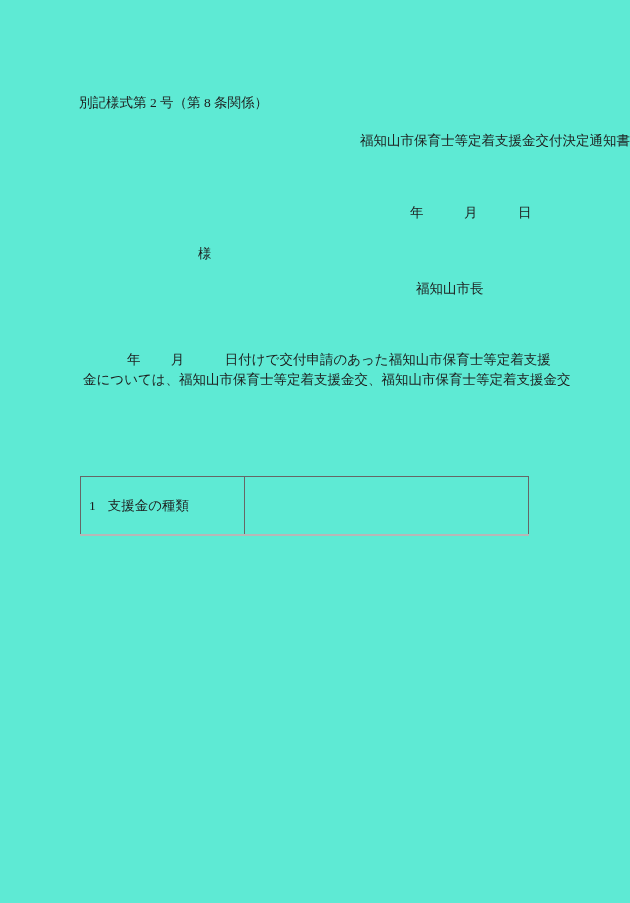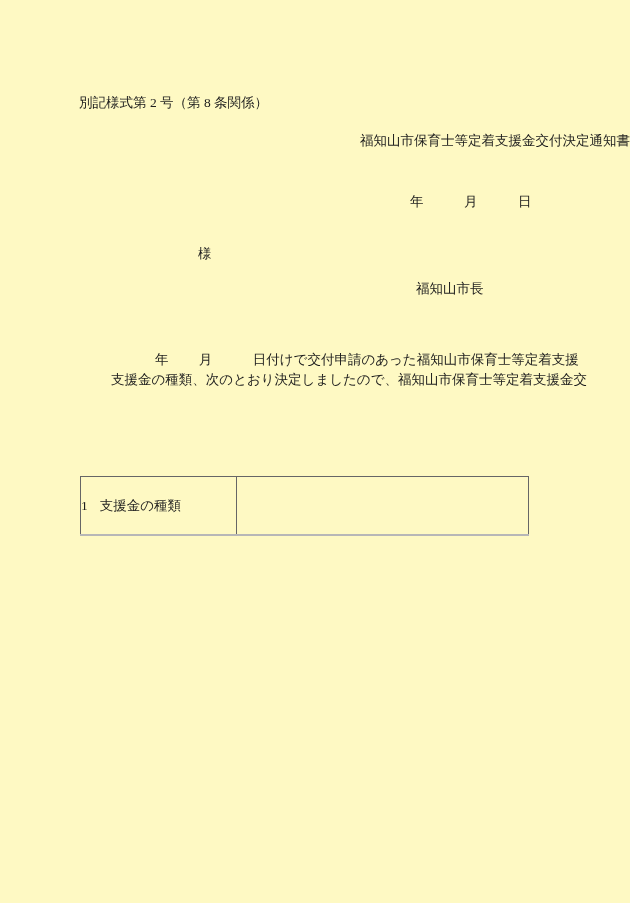--- a/index.html
+++ b/index.html
@@ -5,58 +5,58 @@
   html, body {
     margin: 0;
     padding: 0;
     background: #e9e9e9;
   }
   .page {
     position: relative;
     width: 630px;
     height: 903px;
     margin: 0 auto;
-    background: #fef9c3;
+    background: #5eead4;
     overflow: hidden;
     font-family: "Liberation Serif", "DejaVu Serif", serif;
     color: #1d1d1d;
     font-size: 13.5px;
     line-height: 1;
   }
   .abs { position: absolute; }
   .txt { white-space: pre; }
 
   .form-label   { left: 79px;  top: 96px; }
   .doc-title    { left: 0;     top: 134px; width: 630px; text-align: right; }
-  .date-line    { left: 410px; top: 195px; }
+  .date-line    { left: 410px; top: 206px; }
   .addressee    { left: 198px; top: 247px; }
   .sender       { left: 416px; top: 282px; }
 
   .body-block   { left: 83px;  top: 350px; width: 480px; }
-  .body-line    { height: 20px; line-height: 20px; white-space: pre; margin-left: 28px; }
+  .body-line    { height: 20px; line-height: 20px; white-space: pre; }
 
   .grant-table {
     left: 80px;
     top: 476px;
     width: 449px;
     border-collapse: collapse;
     table-layout: fixed;
     font-size: 13.5px;
     color: #1d1d1d;
   }
   .grant-table td {
     border: 1.5px solid #666666;
     vertical-align: middle;
     padding: 0;
   }
   .grant-table tr.r1 td { height: 57px; border-bottom: 2px solid #b7b7b7; }
   .grant-table tr.r2 td { height: 58px; border-top: none; }
   .grant-table td.label-cell {
     width: 155px;
-    padding-left: 0;
+    padding-left: 8px;
     white-space: pre;
   }
   .grant-table td.value-cell { padding-left: 10px; }
   .row-label { margin-left: 12px; }
 </style>
 </head>
 <body>
 
 <div class="page">
 
@@ -65,21 +65,21 @@
   <div class="abs txt doc-title">福知山市保育士等定着支援金交付決定通知書</div>
 
   <div class="abs txt date-line">年　　　月　　　日</div>
 
   <div class="abs txt addressee">様</div>
 
   <div class="abs txt sender">福知山市長</div>
 
   <div class="abs body-block">
     <div class="body-line">　　　 年　　 月　　　日付けで交付申請のあった福知山市保育士等定着支援</div>
-    <div class="body-line">支援金の種類、次のとおり決定しましたので、福知山市保育士等定着支援金交</div>
+    <div class="body-line">金については、福知山市保育士等定着支援金交、福知山市保育士等定着支援金交</div>
   </div>
 
   <table class="abs grant-table">
     <tbody>
       <tr class="r1">
         <td class="label-cell"><span>1</span><span class="row-label">支援金の種類</span></td>
         <td class="value-cell"></td>
       </tr>
     </tbody>
   </table>

